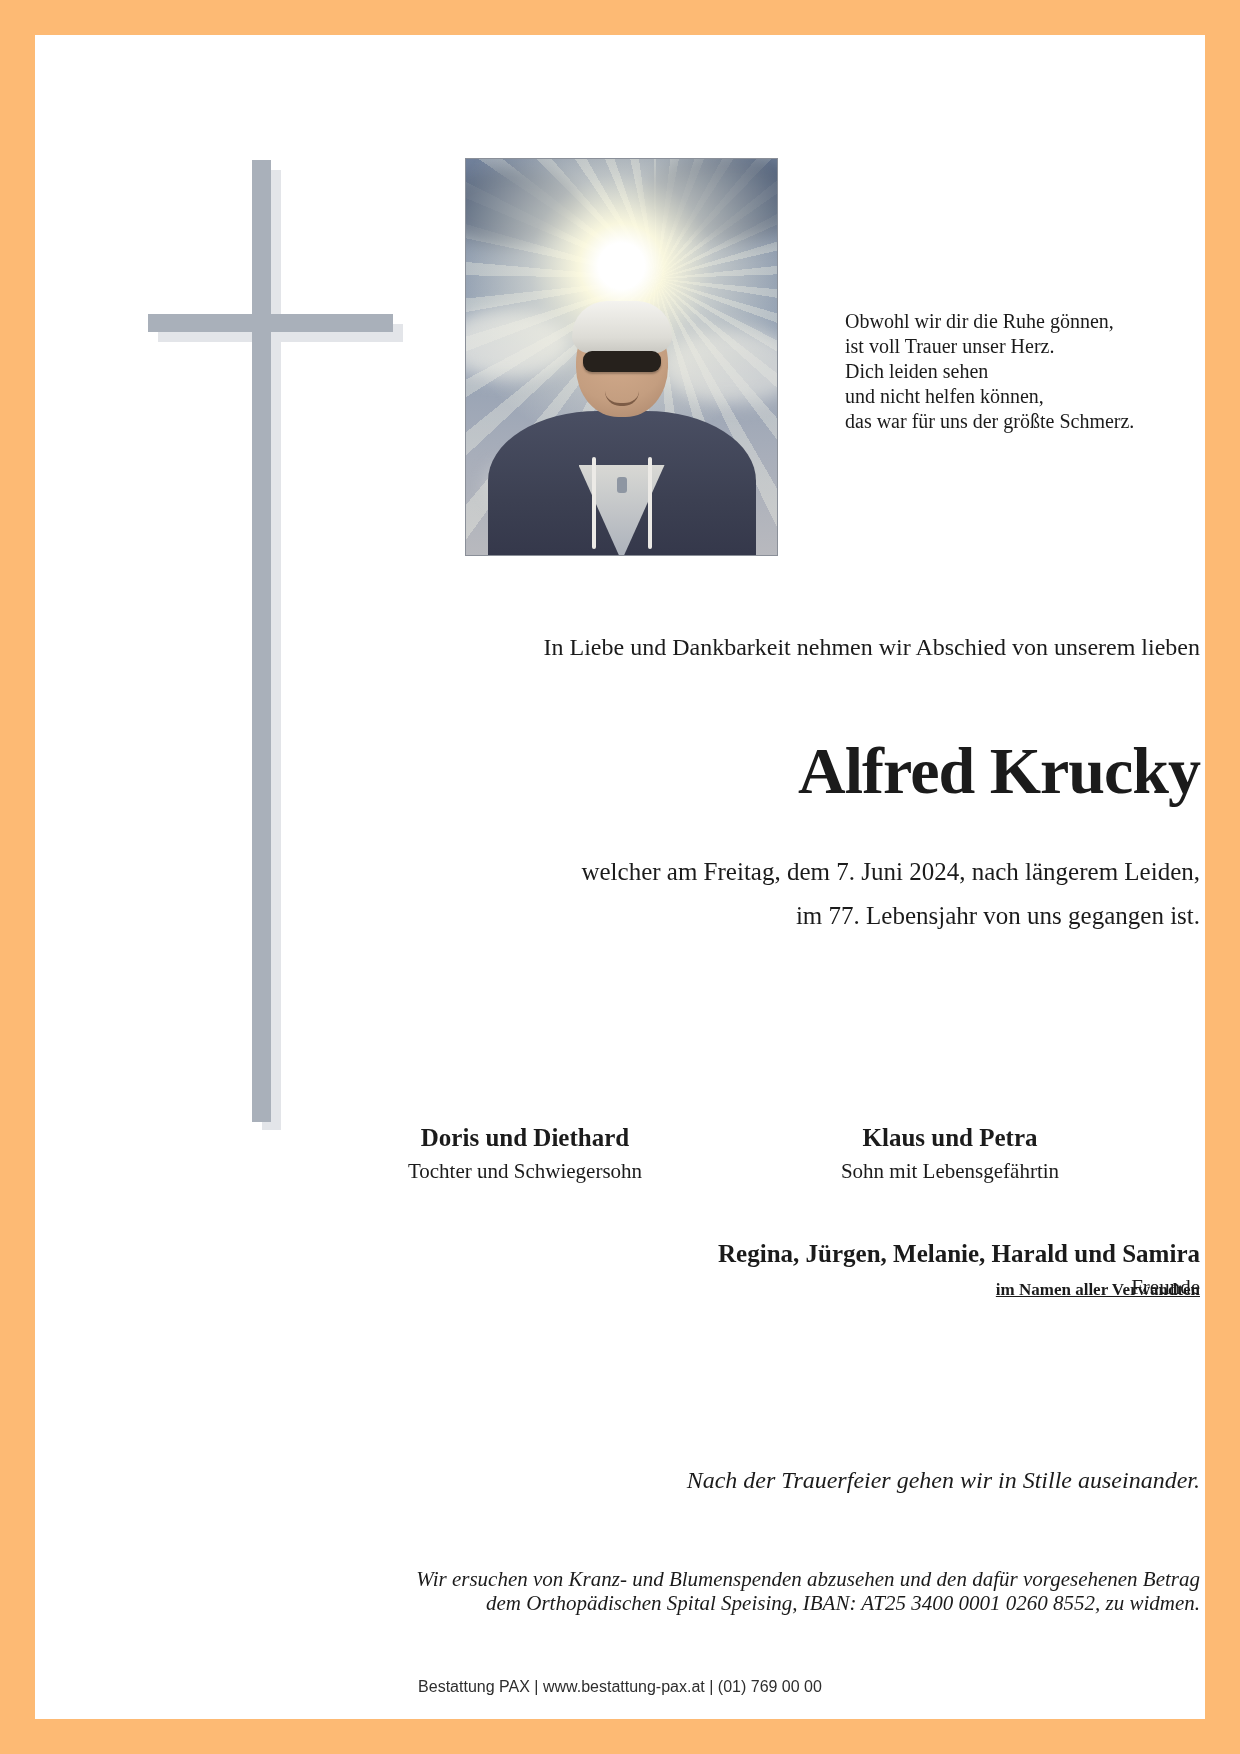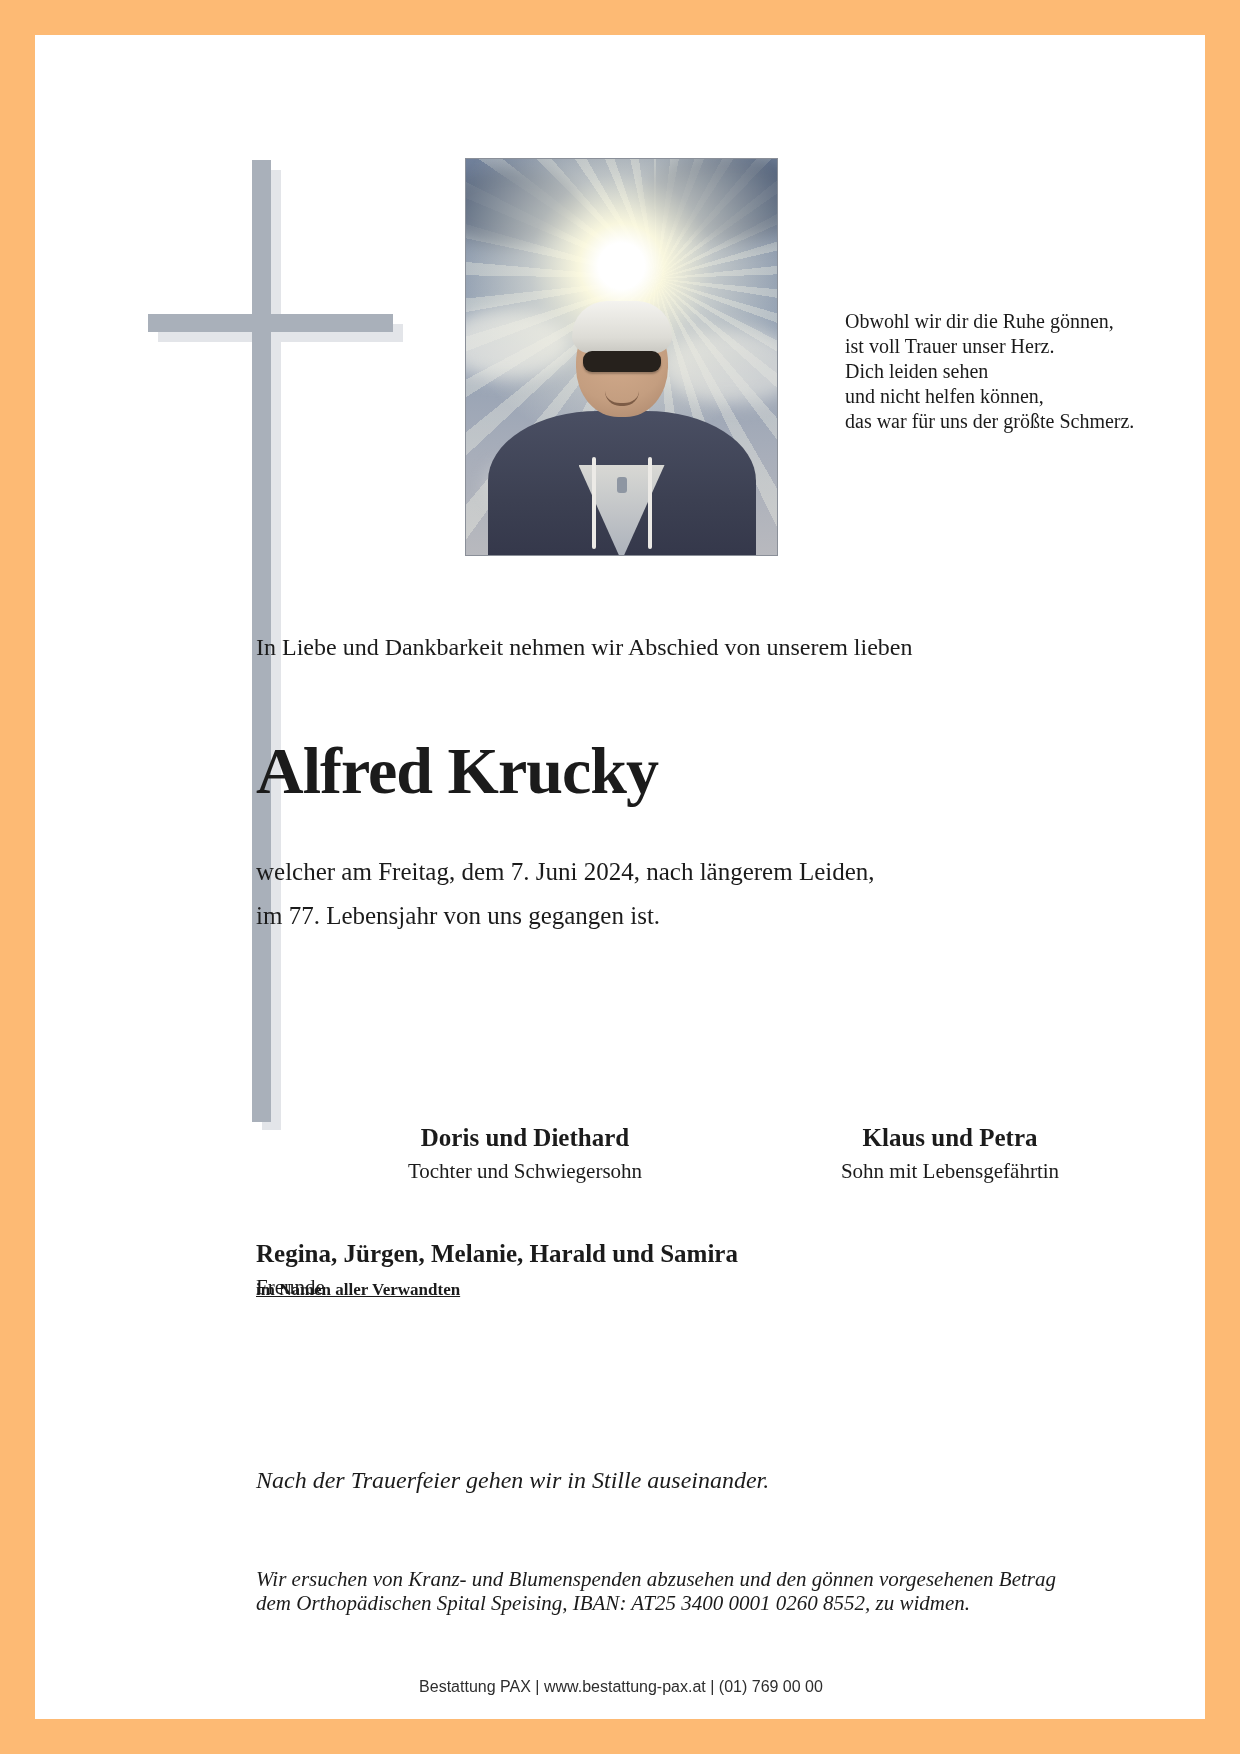--- a/index.html
+++ b/index.html
@@ -71,37 +71,37 @@
     width:78px;height:21px;background:#26211c;border-radius:9px;
     box-shadow:0 2px 2px rgba(0,0,0,0.25);
   }
   .smile{
     position:absolute;left:50%;top:232px;transform:translateX(-50%);
     width:34px;height:12px;border-bottom:3px solid #7d5c46;border-radius:0 0 20px 20px;
   }
 
   
   .poem{position:absolute;left:845px;top:309px;font-size:20px;line-height:25px;white-space:nowrap;}
-  .main-col{position:absolute;left:256px;width:944px;text-align:left;}
+  .main-col{position:absolute;left:256px;width:944px;text-align:right;}
   .intro{top:632px;font-size:24px;line-height:30px;}
   .name{top:726px;font-size:66px;font-weight:bold;letter-spacing:-1px;line-height:90px;}
   .para1{top:850px;font-size:25px;line-height:44px;}
   .para2{top:938px;font-size:25px;line-height:48px;}
   .mourner-col{position:absolute;top:1120px;width:390px;text-align:center;}
   .mourner-col.left{left:330px;}
   .mourner-col.right{left:755px;}
   .mourner-names{font-size:25px;font-weight:bold;line-height:36px;}
   .mourner-relation{font-size:21px;line-height:30px;}
   .center-group{top:1236px;}
   .closing{top:1276px;font-size:17px;font-weight:bold;line-height:28px;text-decoration:underline;}
   .farewell{top:1464px;font-size:24px;font-style:italic;line-height:32px;}
   .donation{top:1567px;font-size:21px;font-style:italic;line-height:24px;}
   .footer{
-    position:absolute;left:28px;top:1676px;width:1170px;text-align:center;
-    font-family:"Liberation Sans", sans-serif;font-size:16px;color:#2e2e2e;line-height:22px;padding-left:8px;
+    position:absolute;left:35px;top:1676px;width:1170px;text-align:center;
+    font-family:"Liberation Sans", sans-serif;font-size:16px;color:#2e2e2e;line-height:22px;
   }
 </style>
 </head>
 <body>
 
 <div class="page">
   <div class="paper"></div>
 
   <div class="bar cross-shadow-v" style="background: rgb(227, 229, 233);"></div>
   <div class="bar cross-shadow-h" style="background: rgb(227, 229, 233);"></div>
@@ -155,18 +155,18 @@
     <div class="mourner-relation">Sohn mit Lebensgefährtin</div>
   </div>
   <div class="main-col center-group">
     <div class="mourner-names">Regina, Jürgen, Melanie, Harald und Samira</div>
     <div class="mourner-relation">Freunde</div>
   </div>
   <div class="main-col closing">im Namen aller Verwandten</div>
 
   <div class="main-col farewell">Nach der Trauerfeier gehen wir in Stille auseinander.</div>
   <div class="main-col donation">
-    <div>Wir ersuchen von Kranz- und Blumenspenden abzusehen und den gönnen vorgesehenen Betrag</div>
+    <div>Wir ersuchen von Kranz- und Blumenspenden abzusehen und den dafür vorgesehenen Betrag</div>
     <div>dem Orthopädischen Spital Speising, IBAN: AT25 3400 0001 0260 8552, zu widmen.</div>
   </div>
 
   <div class="footer">Bestattung PAX | www.bestattung-pax.at | (01) 769 00 00</div>
 </div>
 
 </body></html>

